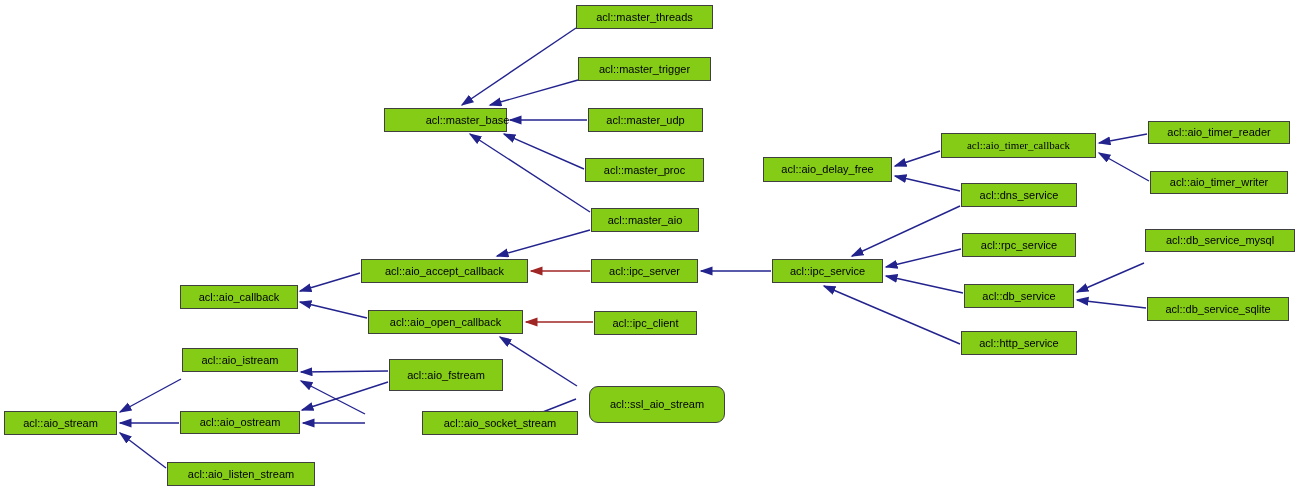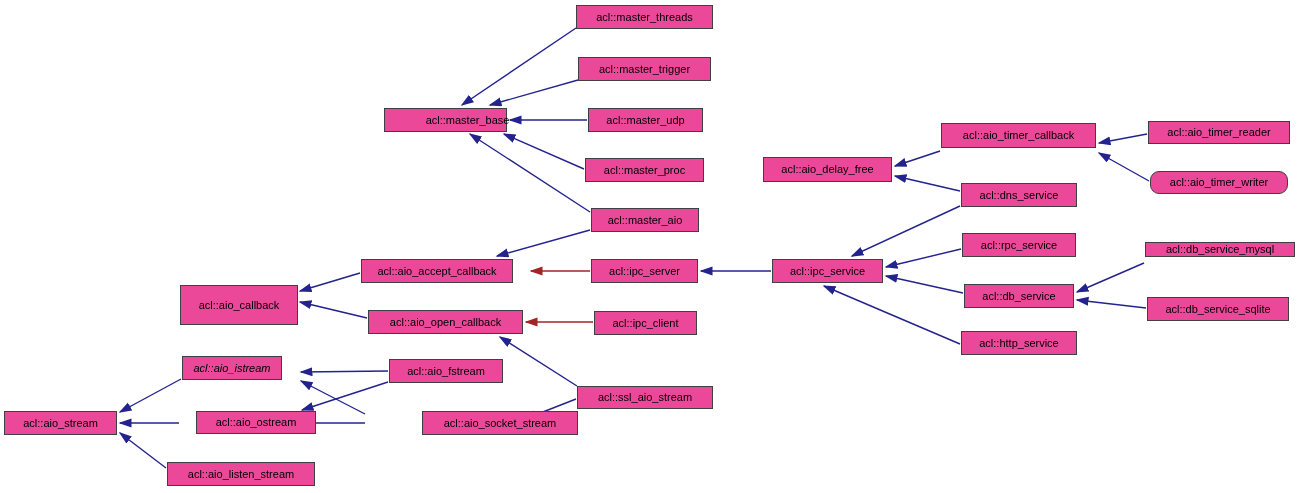--- a/index.html
+++ b/index.html
@@ -26,21 +26,21 @@
     stroke: #23238E;
     stroke-width: 1.4;
   }
   .edge-red {
     stroke: #A02525;
     stroke-width: 1.4;
   }
   .node {
     position: absolute;
     box-sizing: border-box;
-    background: #ec4899;
+    background: #84cc16;
     border: 1.5px solid #404040;
     color: #000000;
     font-size: 11px;
     line-height: 1;
     display: flex;
     align-items: center;
     justify-content: center;
     white-space: nowrap;
     cursor: pointer;
   }
@@ -87,41 +87,41 @@
         <line x1="388" y1="382" x2="302" y2="410" class="edge-blue" marker-end="url(#arrow-blue)"></line>
         <line x1="365" y1="423" x2="303" y2="423" class="edge-blue" marker-end="url(#arrow-blue)"></line>
         <line x1="181" y1="379" x2="120" y2="412" class="edge-blue" marker-end="url(#arrow-blue)"></line>
         <line x1="179" y1="423" x2="120" y2="423" class="edge-blue" marker-end="url(#arrow-blue)"></line>
         <line x1="166" y1="468" x2="120" y2="433" class="edge-blue" marker-end="url(#arrow-blue)"></line>
       </g>
   </svg>
   <div id="node-layer">
       <div class="node" style="left: 4px; top: 411px; width: 113px; height: 24px;">acl::aio_stream</div>
       <div class="node" style="left: 167px; top: 462px; width: 148px; height: 24px;">acl::aio_listen_stream</div>
-      <div class="node" style="left: 180px; top: 285px; width: 118px; height: 40px;">acl::aio_callback</div>
-      <div class="node" style="left: 182px; top: 356px; width: 100px; height: 24px; font-style: italic;">acl::aio_istream</div>
-      <div class="node" style="left: 180px; top: 411px; width: 120px; height: 23px; margin-left: 16px;">acl::aio_ostream</div>
-      <div class="node" style="left: 361px; top: 259px; width: 152px; height: 24px;">acl::aio_accept_callback</div>
+      <div class="node" style="left: 180px; top: 285px; width: 118px; height: 24px;">acl::aio_callback</div>
+      <div class="node" style="left: 182px; top: 348px; width: 116px; height: 24px;">acl::aio_istream</div>
+      <div class="node" style="left: 180px; top: 411px; width: 120px; height: 23px;">acl::aio_ostream</div>
+      <div class="node" style="left: 361px; top: 259px; width: 167px; height: 24px;">acl::aio_accept_callback</div>
       <div class="node" style="left: 368px; top: 310px; width: 155px; height: 24px;">acl::aio_open_callback</div>
-      <div class="node" style="left: 389px; top: 359px; width: 114px; height: 24px;">acl::aio_fstream</div>
+      <div class="node" style="left: 389px; top: 359px; width: 114px; height: 32px;">acl::aio_fstream</div>
       <div class="node" style="left: 378px; top: 411px; width: 156px; height: 24px; margin-left: 44px;">acl::aio_socket_stream</div>
       <div class="node" style="left: 384px; top: 108px; width: 123px; height: 24px; padding-left: 44px;">acl::master_base</div>
       <div class="node" style="left: 576px; top: 5px; width: 137px; height: 24px;">acl::master_threads</div>
       <div class="node" style="left: 578px; top: 57px; width: 133px; height: 24px;">acl::master_trigger</div>
       <div class="node" style="left: 588px; top: 108px; width: 115px; height: 24px;">acl::master_udp</div>
       <div class="node" style="left: 585px; top: 158px; width: 119px; height: 24px;">acl::master_proc</div>
       <div class="node" style="left: 591px; top: 208px; width: 108px; height: 24px;">acl::master_aio</div>
       <div class="node" style="left: 591px; top: 259px; width: 107px; height: 24px;">acl::ipc_server</div>
       <div class="node" style="left: 594px; top: 311px; width: 103px; height: 24px;">acl::ipc_client</div>
-      <div class="node" style="left: 577px; top: 386px; width: 136px; height: 23px;">acl::ssl_aio_stream</div>
+      <div class="node" style="left: 589px; top: 386px; width: 136px; height: 37px; border-radius: 9px;">acl::ssl_aio_stream</div>
       <div class="node" style="left: 763px; top: 157px; width: 129px; height: 25px;">acl::aio_delay_free</div>
       <div class="node" style="left: 772px; top: 259px; width: 111px; height: 24px; text-align: right;">acl::ipc_service</div>
-      <div class="node" style="left: 941px; top: 123px; width: 155px; height: 25px;">acl::aio_timer_callback</div>
+      <div class="node" style="left: 941px; top: 133px; width: 155px; height: 25px; font-family: Liberation Serif, serif;">acl::aio_timer_callback</div>
       <div class="node" style="left: 961px; top: 183px; width: 116px; height: 24px;">acl::dns_service</div>
       <div class="node" style="left: 962px; top: 233px; width: 114px; height: 24px;">acl::rpc_service</div>
       <div class="node" style="left: 964px; top: 284px; width: 110px; height: 24px;">acl::db_service</div>
       <div class="node" style="left: 961px; top: 331px; width: 116px; height: 24px;">acl::http_service</div>
       <div class="node" style="left: 1148px; top: 121px; width: 142px; height: 23px;">acl::aio_timer_reader</div>
-      <div class="node" style="left: 1150px; top: 171px; width: 138px; height: 23px; border-radius: 9px;">acl::aio_timer_writer</div>
-      <div class="node" style="left: 1145px; top: 242px; width: 150px; height: 15px;">acl::db_service_mysql</div>
+      <div class="node" style="left: 1150px; top: 171px; width: 138px; height: 23px;">acl::aio_timer_writer</div>
+      <div class="node" style="left: 1145px; top: 229px; width: 150px; height: 23px;">acl::db_service_mysql</div>
       <div class="node" style="left: 1147px; top: 297px; width: 142px; height: 24px;">acl::db_service_sqlite</div>
     </div>
 </div>
 
 </body></html>

